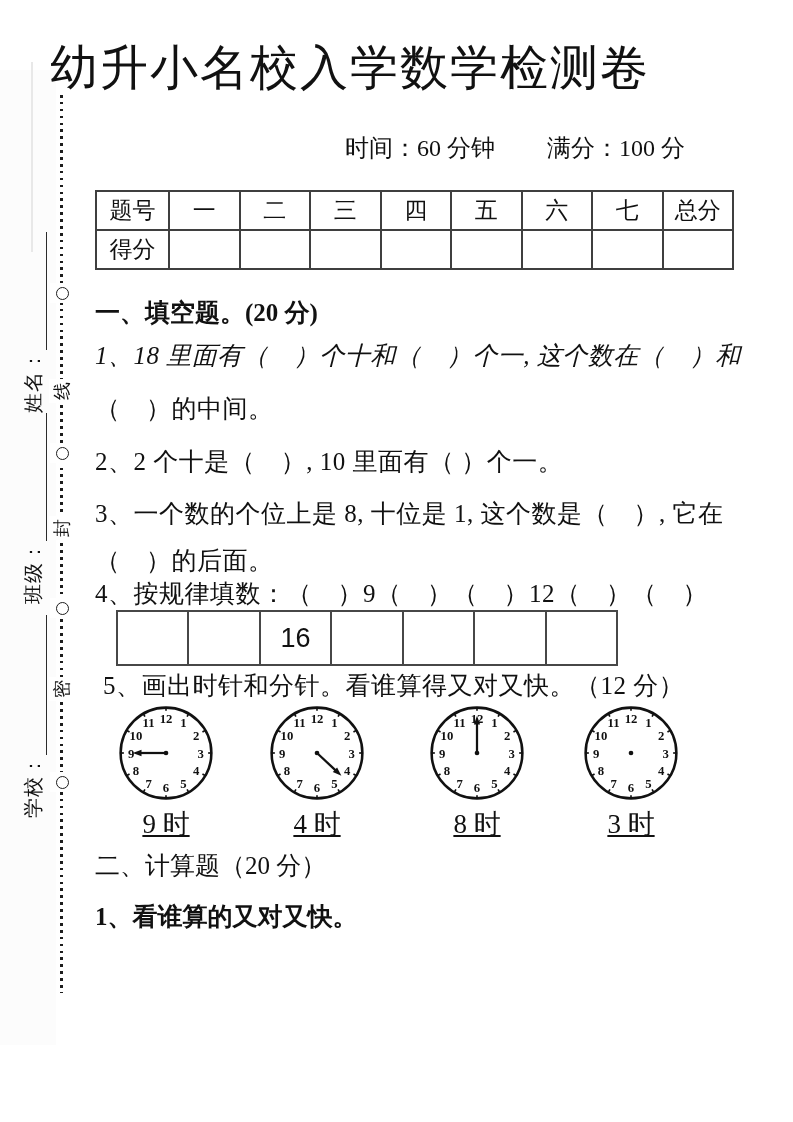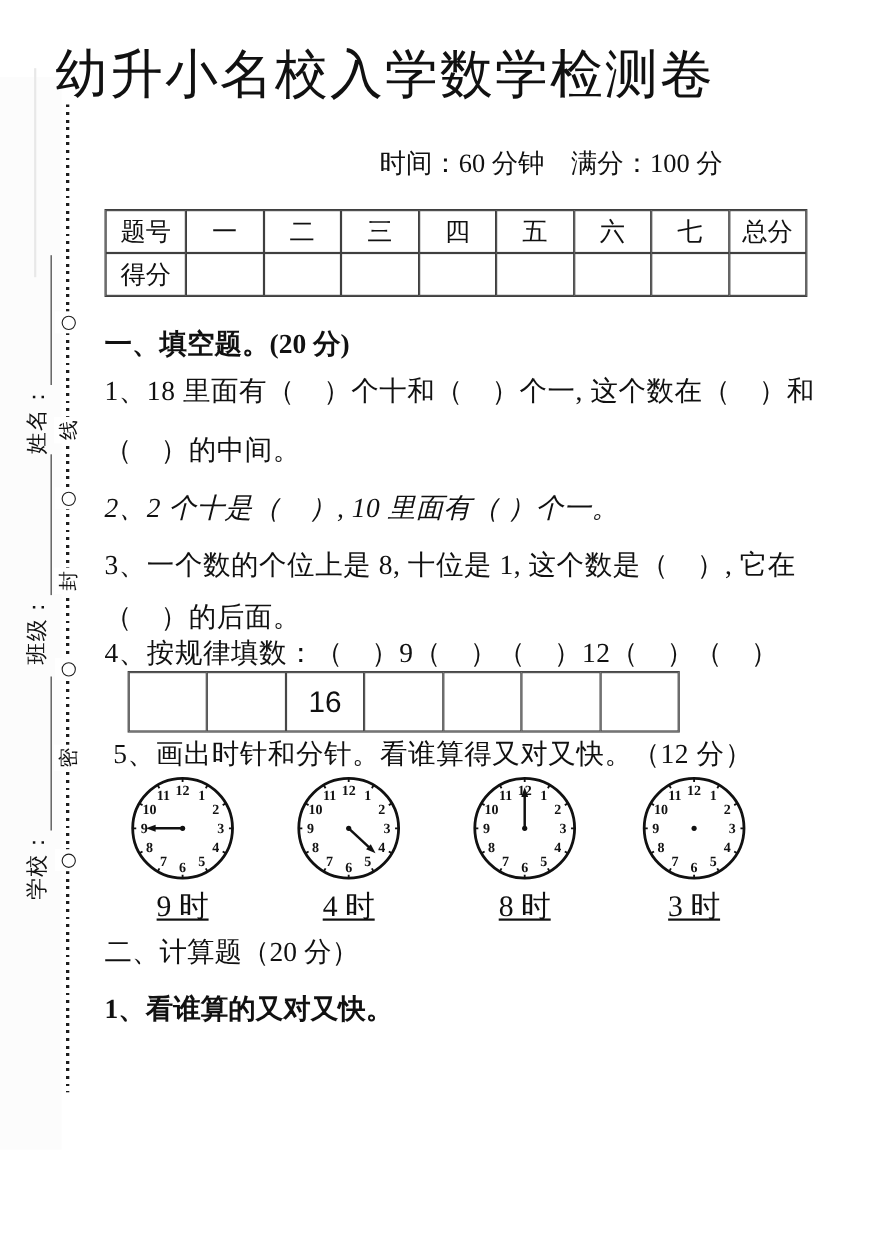--- a/index.html
+++ b/index.html
@@ -22,32 +22,32 @@
 
   
   .rot{transform-origin:0 0;transform:rotate(-90deg);white-space:nowrap;
        font-size:20px;letter-spacing:1px;}
   .blank{display:inline-block;border-bottom:1.8px solid #2b2b2b;height:1.0em;vertical-align:bottom;}
   .bw1{width:118px;} .bw2{width:128px;} .bw3{width:140px;}
   .lab-name{left:20px;top:413px;} .lab-class{left:20px;top:604px;} .lab-school{left:20px;top:818px;}
 
   
   .title{left:50px;top:36px;width:700px;font-size:48px;letter-spacing:2px;}
-  .meta{left:345px;top:132px;font-size:24px;display:flex;gap:24px;}
+  .meta{left:345px;top:132px;font-size:24px;display:flex;gap:52px;}
 
   
   .score-grid{left:95px;top:190px;width:637px;display:grid;
     grid-template-columns:73px repeat(8,1fr);border:1px solid #3f3f3f;}
   .score-grid .cell{border:1px solid #3f3f3f;height:37px;display:flex;
     align-items:center;justify-content:center;font-size:23px;}
 
   
   .h1a{left:95px;top:296px;font-size:25px;font-weight:bold;}
   .qline{font-size:25px;letter-spacing:0.5px;white-space:nowrap;}
-  .q1a{left:95px;top:339px;} .q1b{left:95px;top:392px;} .q2{left:95px;top:445px;font-style:italic;}
+  .q1a{left:95px;top:339px;font-style:italic;} .q1b{left:95px;top:392px;} .q2{left:95px;top:445px;}
   .q3a{left:95px;top:497px;} .q3b{left:95px;top:544px;} .q4{left:95px;top:577px;}
   .q5{left:103px;top:669px;}
 
   .seq-grid{left:116px;top:610px;width:500px;display:grid;
     grid-template-columns:repeat(7,1fr);border:1px solid #474747;}
   .seq-grid .cell{border:1px solid #474747;height:52px;display:flex;align-items:center;
     justify-content:center;font-family:"Liberation Sans",sans-serif;font-size:27px;}
 
   
   .clock{top:704px;width:98px;height:98px;}

